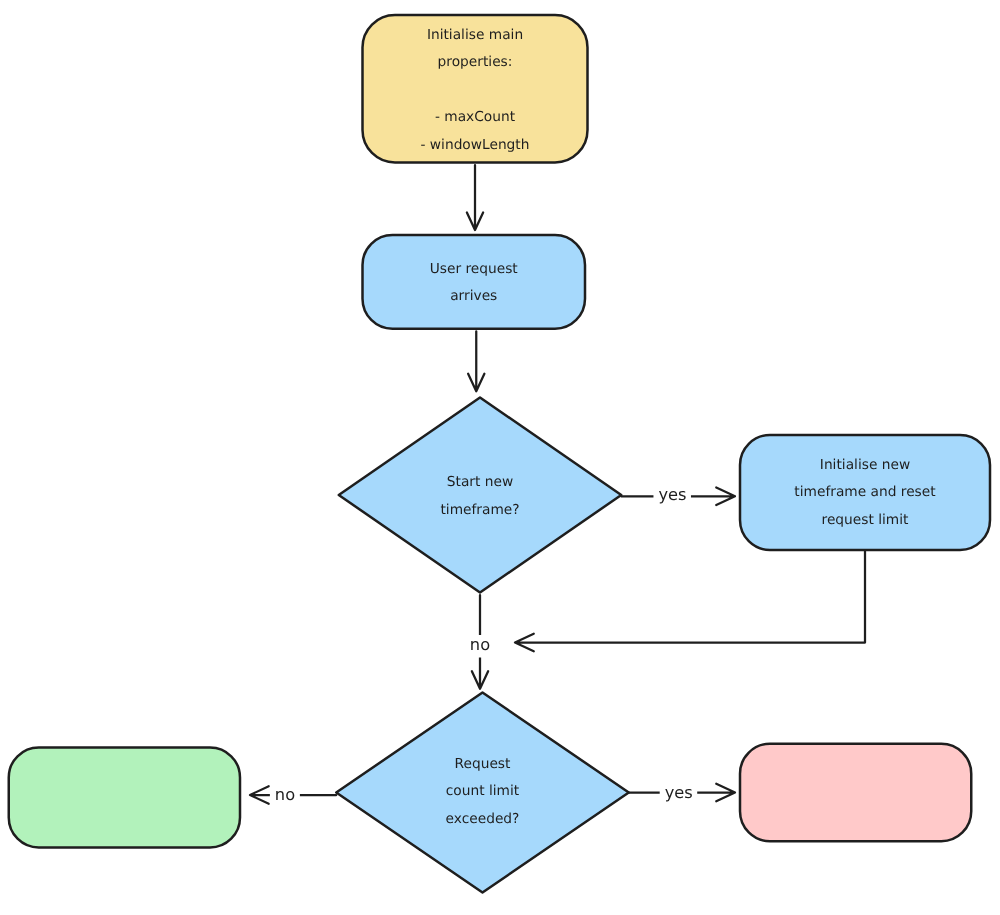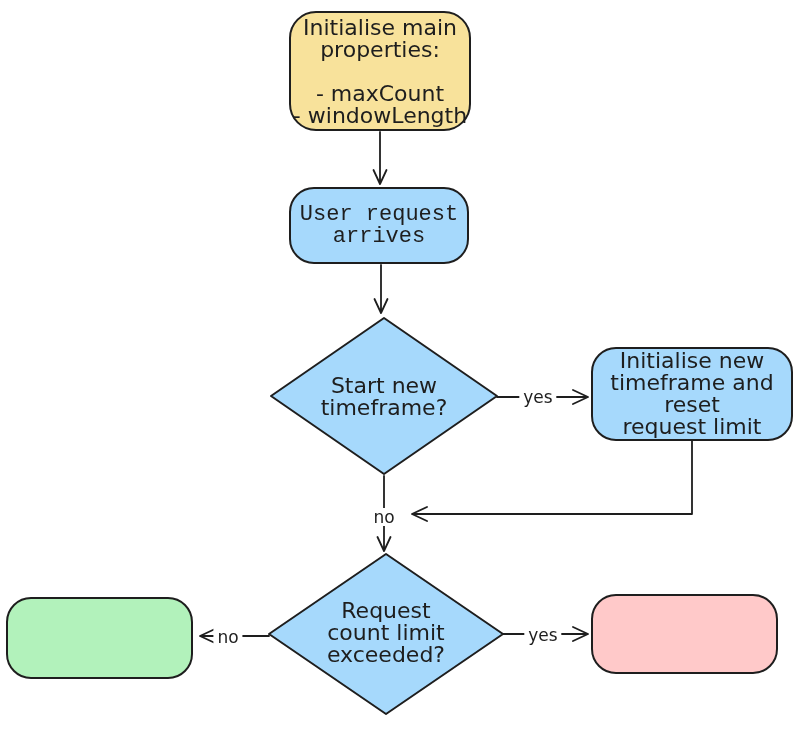--- a/index.html
+++ b/index.html
@@ -12,37 +12,37 @@
     overflow:hidden;
   }
   svg.layer{position:absolute;left:0;top:0;}
   .edge{fill:none;stroke:#1e1e1e;stroke-width:1.8;stroke-linecap:round;stroke-linejoin:round;}
   .shape{stroke:#1e1e1e;stroke-width:2;stroke-linejoin:round;}
   .node-label{
     position:absolute;
     transform:translate(-50%,-50%);
     text-align:center;
     white-space:pre-line;
-    font-size:22px;
+    font-size:11px;
     line-height:22px;
     color:#1e1e1e;
     pointer-events:none;
   }
   .edge-label{
     position:absolute;
     transform:translate(-50%,-50%);
-    font-size:17px;
+    font-size:13px;
     line-height:18px;
     background:#ffffff;
     padding:0 4px;
     color:#1e1e1e;
   }
   
   .lbl-init{left:380px;top:72px;width:200px;}
-  .lbl-user{left:379px;top:226px;width:180px;font-family:Liberation Mono, monospace;}
+  .lbl-user{left:379px;top:226px;width:180px;}
   .lbl-d1{left:384px;top:397px;width:170px;text-align:center;}
   .lbl-initnew{left:692px;top:394px;width:215px;}
   .lbl-d2{left:386px;top:633px;width:170px;}
   .lbl-green{left:100px;top:638px;width:195px;}
   .lbl-pink{left:684px;top:634px;width:195px;}
   
   .elbl-yes-top{left:538px;top:397px;}
   .elbl-no-mid{left:384px;top:517px;}
   .elbl-no-bl{left:228px;top:637px;}
   .elbl-yes-br{left:543px;top:635px;}

